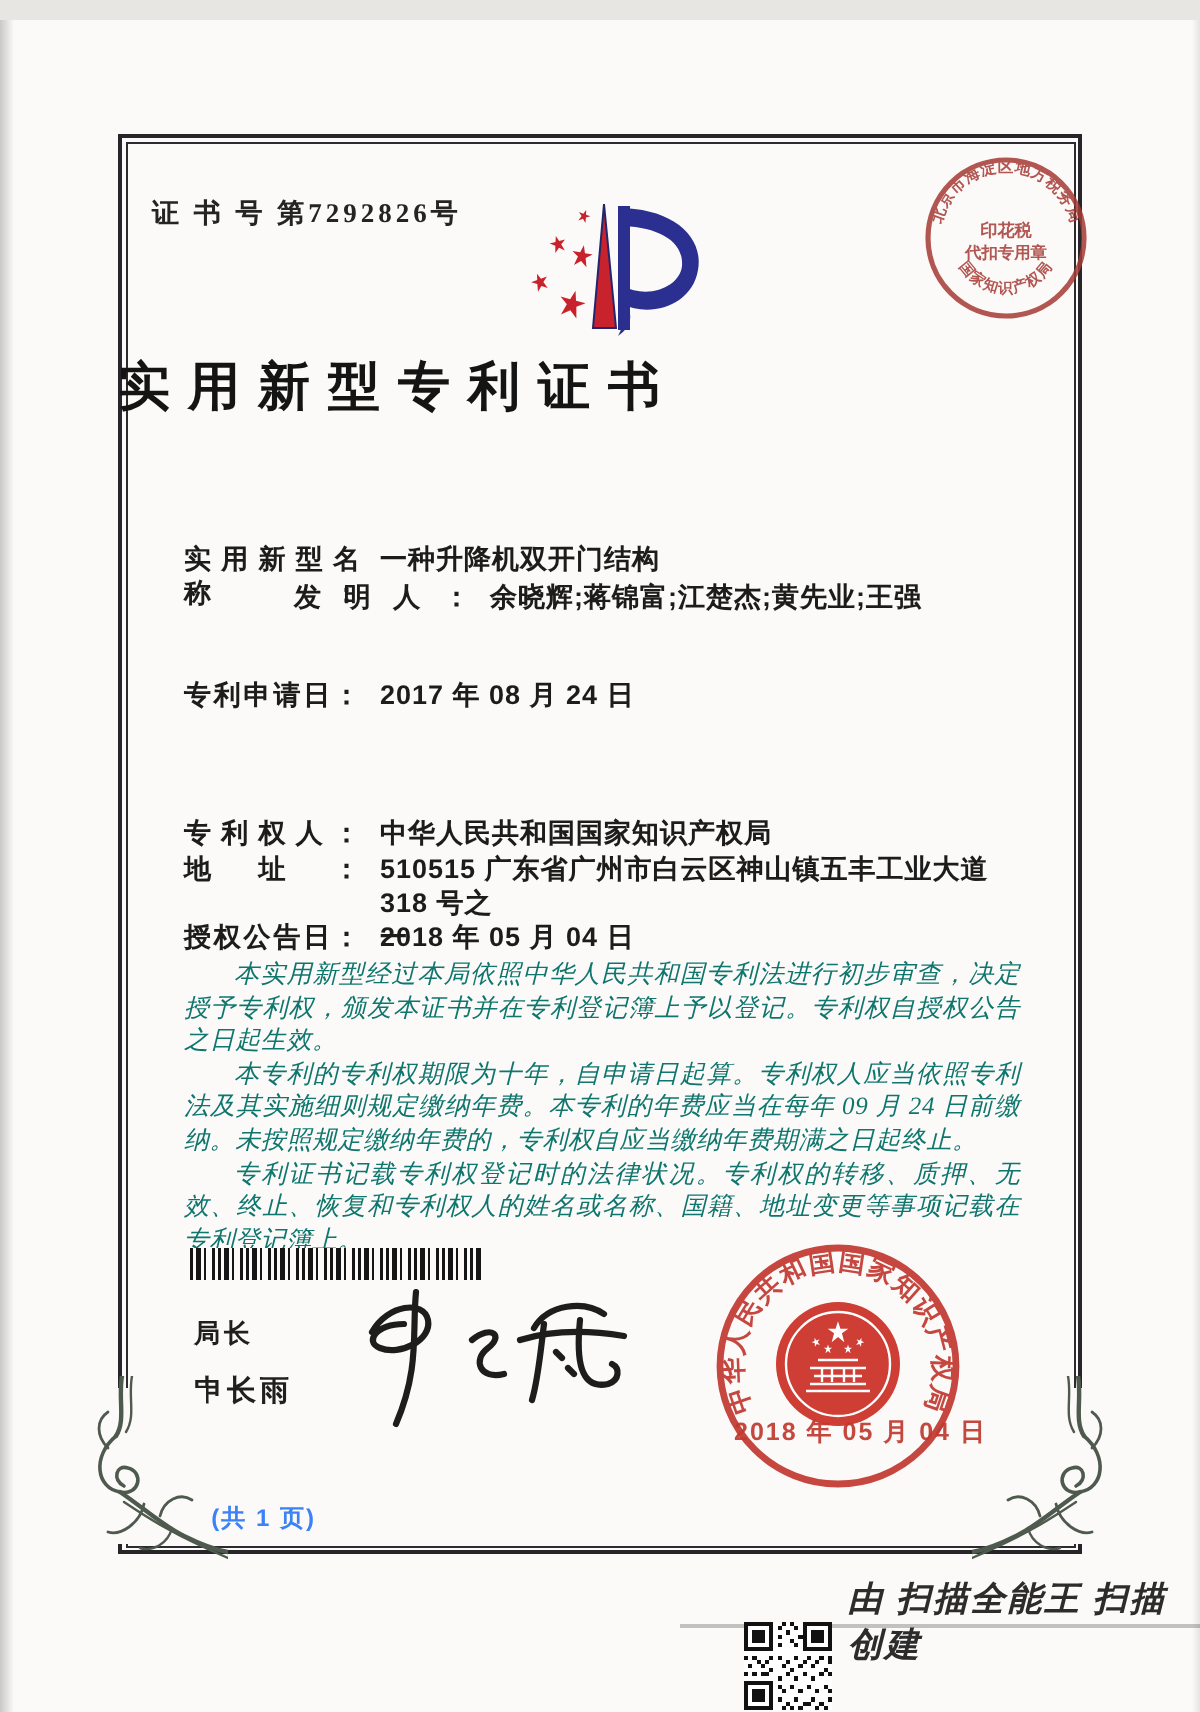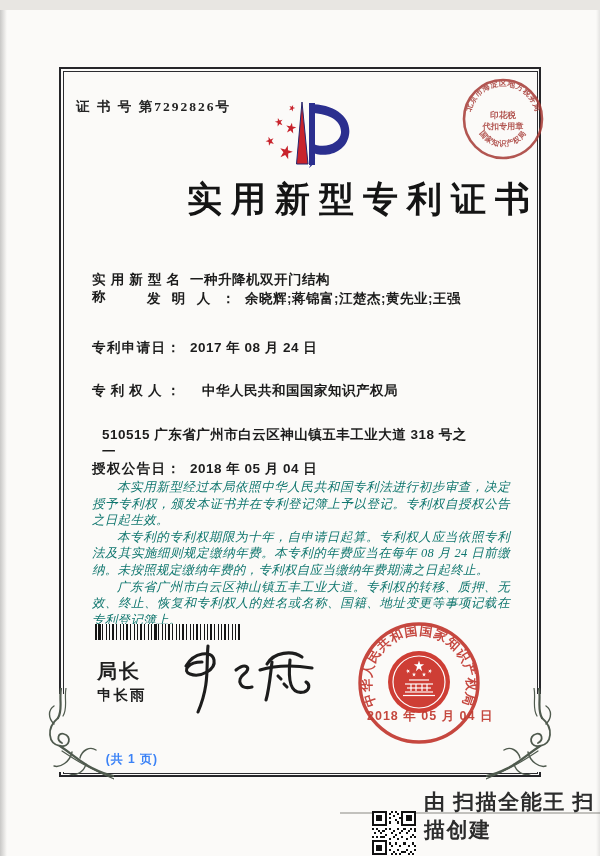--- a/index.html
+++ b/index.html
@@ -17,22 +17,22 @@
   .frame{position:absolute;left:59px;top:57px;width:478px;height:706px;
     border:2.5px solid #26262a;}
   .frame::after{content:"";position:absolute;inset:1.5px;border:1px solid #2c2c30;}
   .corner-mask{position:absolute;background:#fbfaf8;z-index:2;}
   .ornament{position:absolute;z-index:3;}
 
   .cert-number{position:absolute;left:76px;top:88px;
     font-family:"Liberation Serif",serif;font-weight:700;font-size:13.5px;
     letter-spacing:2px;color:#242424;}
 
-  .doc-title{position:absolute;left:59px;top:166px;width:480px;text-align:right;
-    font-family:Liberation Sans, sans-serif;font-weight:700;font-size:35px;
+  .doc-title{position:absolute;left:59px;top:166px;width:480px;text-align:left;
+    font-family:Liberation Sans, sans-serif;font-weight:700;font-size:26px;
     letter-spacing:9px;color:#141414;}
 
   .field-row{position:absolute;left:92px;width:424px;display:flex;
     font-size:13.5px;font-weight:700;line-height:17px;color:#1c1c1c;}
   .flabel{display:inline-block;width:88px;flex:0 0 88px;
     text-align:justify;text-align-last:justify;}
   .fvalue{margin-left:10px;letter-spacing:.5px;}
   .fvalue .vline{display:block;}
   .grant-no{position:absolute;left:333px;top:450px;font-size:13.5px;font-weight:700;color:#1c1c1c;}
   .grant-no .glabel{letter-spacing:1.5px;}
@@ -43,40 +43,40 @@
     text-align:justify;}
   .paragraphs p{margin:0;text-indent:2em;}
 
   .barcode{position:absolute;left:95px;top:614px;width:146px;height:16px;
     background:repeating-linear-gradient(90deg,
       #151515 0 1.5px,#fbfaf8 1.5px 3px,
       #151515 3px 5.5px,#fbfaf8 5.5px 7px,
       #151515 7px 8px,#fbfaf8 8px 11px,
       #151515 11px 12.5px,#fbfaf8 12.5px 14px);}
 
-  .signer-title{position:absolute;left:97px;top:648px;font-size:20px;font-weight:700;letter-spacing:2px;}
+  .signer-title{position:absolute;left:97px;top:648px;font-size:13px;font-weight:700;letter-spacing:2px;}
   .signer-name{position:absolute;left:97px;top:676px;font-size:14.5px;font-weight:700;letter-spacing:2px;}
   .signature{position:absolute;left:172px;top:630px;}
 
   .grant-seal{position:absolute;left:352px;top:606px;opacity:.93;}
   .seal-date{position:absolute;left:367px;top:698px;color:#c0392f;
     font-size:12.5px;font-weight:700;letter-spacing:1px;opacity:.92;}
 
   .tax-stamp{position:absolute;left:459px;top:65px;opacity:.85;}
   .logo{position:absolute;left:258px;top:84px;}
 
   .page-footer{position:absolute;left:59px;top:741px;width:480px;
     font-size:12px;font-weight:700;letter-spacing:1px;color:#3b82f6;}
 
   .paper-edge{position:absolute;left:340px;top:802px;width:260px;height:1.5px;
     background:#93918d;opacity:.55;}
   .qr{position:absolute;left:372px;top:801px;}
   .scan-caption{position:absolute;left:424px;top:778px;
-    font-family:"Liberation Serif",serif;font-size:21px;font-weight:700;
-    letter-spacing:1.5px;color:#2c2c2c;}
+    font-family:"Liberation Serif",serif;font-size:17px;font-weight:700;
+    letter-spacing:1.5px;color:#2c2c2c;font-style:italic;}
 </style>
 </head>
 <body>
 
 <div class="page">
 
   <div class="frame"></div>
   <div class="corner-mask" style="left:47px;top:684px;width:56px;height:78px;"></div>
   <div class="corner-mask" style="left:494px;top:684px;width:49px;height:78px;"></div>
 
@@ -150,39 +150,40 @@
     <span class="fvalue">一种升降机双开门结构</span>
   </div>
   <div class="field-row" style="top:280px;justify-content:center;">
     <span class="flabel">发明人：</span>
     <span class="fvalue">余晓辉;蒋锦富;江楚杰;黄先业;王强</span>
   </div>
   <div class="field-row" style="top:329px;">
     <span class="flabel">专利申请日：</span>
     <span class="fvalue">2017 年 08 月 24 日</span>
   </div>
-  <div class="field-row" style="top:372px;gap:12px;">
+  <div class="field-row" style="top:398px;">
     <span class="flabel">专利权人：</span>
     <span class="fvalue">中华人民共和国国家知识产权局</span>
   </div>
   <div class="field-row" style="top:416px;">
+    <span class="flabel">地址：</span>
     <span class="fvalue">
       <span class="vline">510515 广东省广州市白云区神山镇五丰工业大道 318 号之</span>
       <span class="vline">一</span>
     </span>
   </div>
   <div class="field-row" style="top:450px;width:280px;align-items:center;">
     <span class="flabel">授权公告日：</span>
     <span class="fvalue">2018 年 05 月 04 日</span>
   </div>
 
   <div class="paragraphs">
     <p>本实用新型经过本局依照中华人民共和国专利法进行初步审查，决定授予专利权，颁发本证书并在专利登记簿上予以登记。专利权自授权公告之日起生效。</p>
-    <p>本专利的专利权期限为十年，自申请日起算。专利权人应当依照专利法及其实施细则规定缴纳年费。本专利的年费应当在每年 08 月 24 日前缴纳。未按照规定缴纳年费的，专利权自应当缴纳年费期满之日起终止。</p>
-    <p>广东省广州市白云区神山镇五丰工业大道。专利权的转移、质押、无效、终止、恢复和专利权人的姓名或名称、国籍、地址变更等事项记载在专利登记簿上。</p>
+    <p>本专利的专利权期限为十年，自申请日起算。专利权人应当依照专利法及其实施细则规定缴纳年费。本专利的年费应当在每年 09 月 24 日前缴纳。未按照规定缴纳年费的，专利权自应当缴纳年费期满之日起终止。</p>
+    <p>专利证书记载专利权登记时的法律状况。专利权的转移、质押、无效、终止、恢复和专利权人的姓名或名称、国籍、地址变更等事项记载在专利登记簿上。</p>
   </div>
 
   <div class="barcode"></div>
 
   <div class="signer-title">局长</div>
   <div class="signer-name">申长雨</div>
 
   <svg class="signature" width="150" height="78" viewBox="0 0 150 78">
     <g fill="none" stroke="#1d1d1d" stroke-width="3.1" stroke-linecap="round" stroke-linejoin="round">
       <path d="M14,26 C22,12 40,10 42,20 C44,30 28,38 18,34 C10,31 16,22 30,22"></path>

